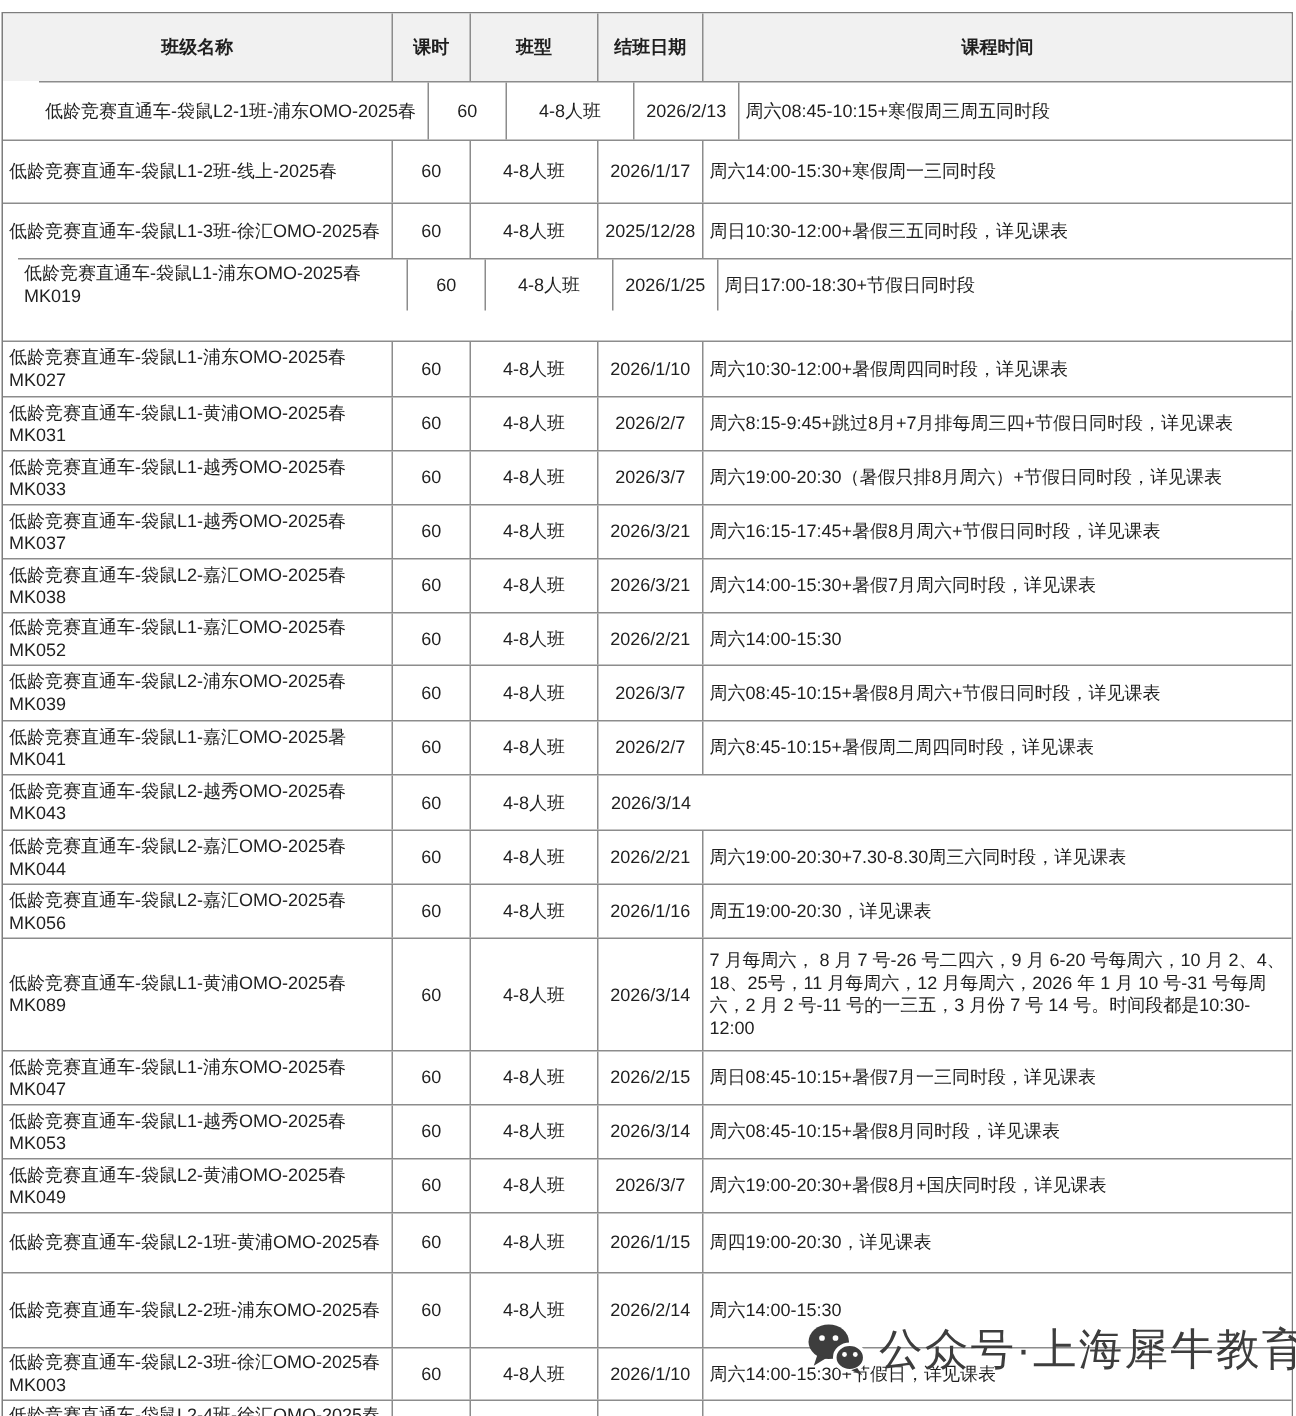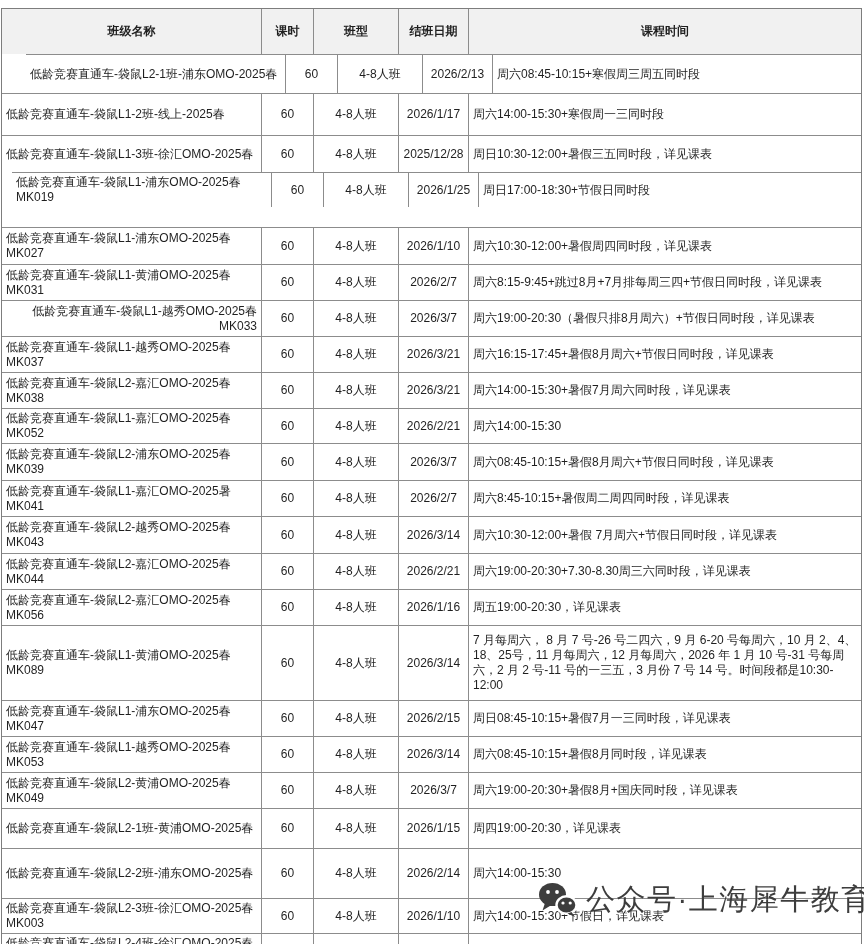--- a/index.html
+++ b/index.html
@@ -82,21 +82,21 @@
         <div class="cell col-end_date">2026/1/10</div>
         <div class="cell col-schedule">周六10:30-12:00+暑假周四同时段，详见课表</div>
       </div>
       <div class="trow" style="min-height: 35px;">
         <div class="cell col-name">低龄竞赛直通车-袋鼠L1-黄浦OMO-2025春MK031</div>
         <div class="cell col-hours">60</div>
         <div class="cell col-type">4-8人班</div>
         <div class="cell col-end_date">2026/2/7</div>
         <div class="cell col-schedule">周六8:15-9:45+跳过8月+7月排每周三四+节假日同时段，详见课表</div>
       </div>
-      <div class="trow" style="min-height: 35px; text-align: right;">
+      <div class="trow" style="min-height: 35px;">
         <div class="cell col-name">低龄竞赛直通车-袋鼠L1-越秀OMO-2025春MK033</div>
         <div class="cell col-hours">60</div>
         <div class="cell col-type">4-8人班</div>
         <div class="cell col-end_date">2026/3/7</div>
         <div class="cell col-schedule">周六19:00-20:30（暑假只排8月周六）+节假日同时段，详见课表</div>
       </div>
       <div class="trow" style="min-height: 35px;">
         <div class="cell col-name">低龄竞赛直通车-袋鼠L1-越秀OMO-2025春MK037</div>
         <div class="cell col-hours">60</div>
         <div class="cell col-type">4-8人班</div>
@@ -129,21 +129,20 @@
         <div class="cell col-hours">60</div>
         <div class="cell col-type">4-8人班</div>
         <div class="cell col-end_date">2026/2/7</div>
         <div class="cell col-schedule">周六8:45-10:15+暑假周二周四同时段，详见课表</div>
       </div>
       <div class="trow" style="min-height: 36px;">
         <div class="cell col-name">低龄竞赛直通车-袋鼠L2-越秀OMO-2025春MK043</div>
         <div class="cell col-hours">60</div>
         <div class="cell col-type">4-8人班</div>
         <div class="cell col-end_date">2026/3/14</div>
-        <div class="cell col-schedule">周六10:30-12:00+暑假 7月周六+节假日同时段，详见课表</div>
       </div>
       <div class="trow" style="min-height: 35px;">
         <div class="cell col-name">低龄竞赛直通车-袋鼠L2-嘉汇OMO-2025春MK044</div>
         <div class="cell col-hours">60</div>
         <div class="cell col-type">4-8人班</div>
         <div class="cell col-end_date">2026/2/21</div>
         <div class="cell col-schedule">周六19:00-20:30+7.30-8.30周三六同时段，详见课表</div>
       </div>
       <div class="trow" style="min-height: 35px;">
         <div class="cell col-name">低龄竞赛直通车-袋鼠L2-嘉汇OMO-2025春MK056</div>

